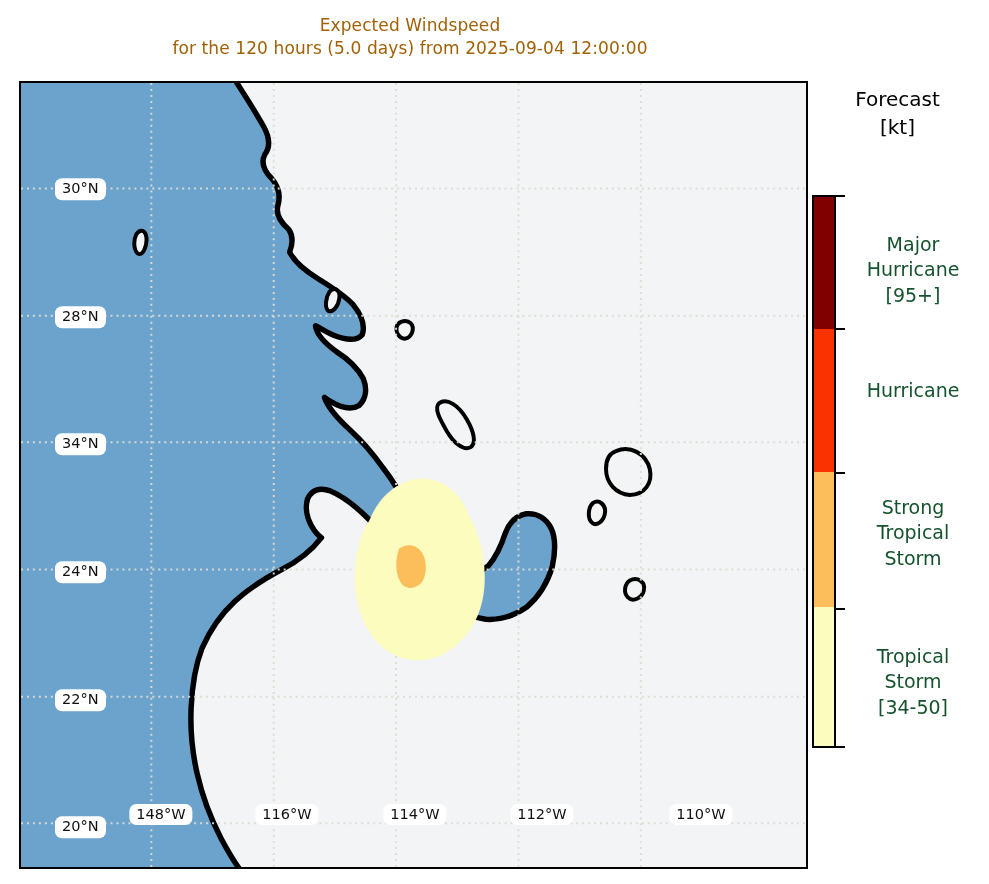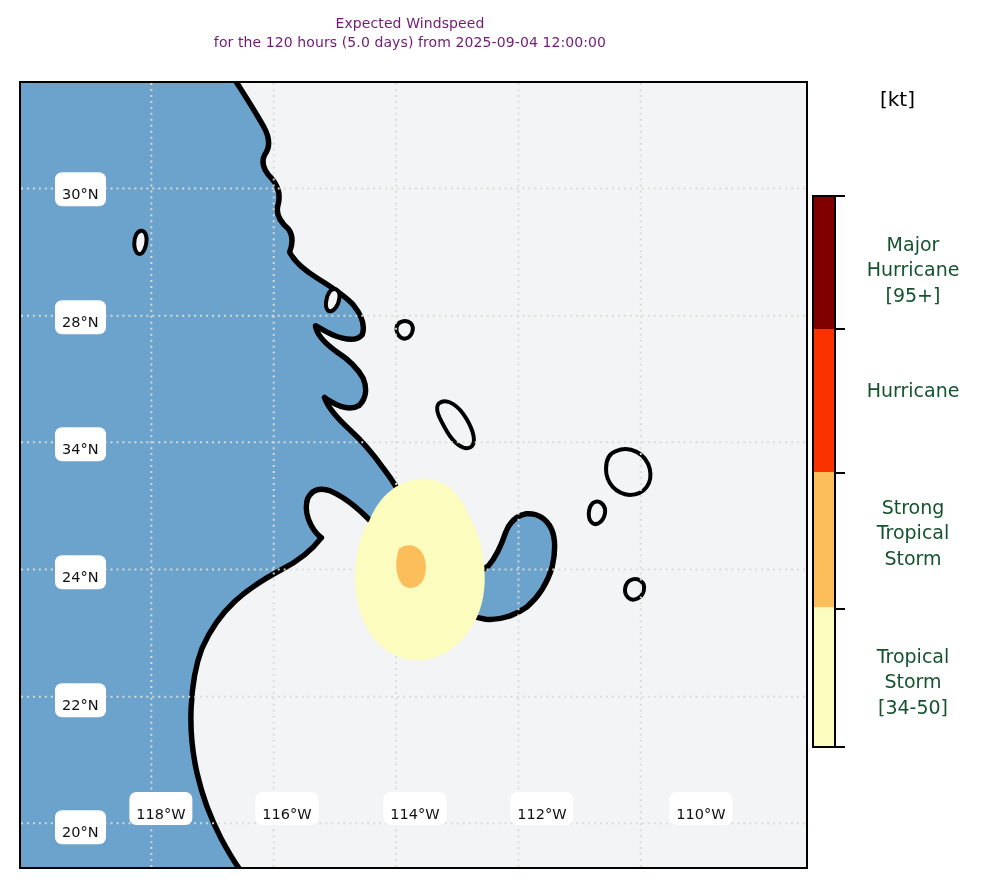--- a/index.html
+++ b/index.html
@@ -15,22 +15,22 @@
     overflow: hidden;
   }
 
   
   #title-block {
     position: absolute;
     left: 0;
     top: 14px;
     width: 820px;
     text-align: center;
-    font-size: 14px;
-    color: #701a75;
+    font-size: 17px;
+    color: #a16207;
     line-height: 1.33;
     letter-spacing: 0.1px;
   }
   #title-line1, #title-line2 { display: block; white-space: nowrap; }
 
   
   #map-frame {
     position: absolute;
     left: 19px;
     top: 81px;
@@ -46,21 +46,21 @@
     left: 0; top: 0;
     width: 100%; height: 100%;
   }
 
   
   .grid-label {
     position: absolute;
     background: #ffffff;
     color: #111;
     font-size: 14.5px;
-    padding: 15px 7px 4px 7px;
+    padding: 3px 7px 4px 7px;
     border-radius: 7px;
     white-space: nowrap;
     line-height: 1;
   }
   .lat-label { left: 34px; transform: translateY(-50%); }
   .lon-label { bottom: 42px; transform: translateX(-50%); }
 
   
   #cbar-title {
     position: absolute;
@@ -255,28 +255,29 @@
     </svg>
   </div>
 
   <div class="grid-label lat-label" style="top:106px">30°N</div>
   <div class="grid-label lat-label" style="top:234px">28°N</div>
   <div class="grid-label lat-label" style="top:361px">34°N</div>
   <div class="grid-label lat-label" style="top:489px">24°N</div>
   <div class="grid-label lat-label" style="top:617px">22°N</div>
   <div class="grid-label lat-label" style="top:744px">20°N</div>
 
-  <div class="grid-label lon-label" style="left:140px">118°W</div>
+  <div class="grid-label lon-label" style="left:140px">148°W</div>
   <div class="grid-label lon-label" style="left:266px">116°W</div>
   <div class="grid-label lon-label" style="left:394px">114°W</div>
   <div class="grid-label lon-label" style="left:521px">112°W</div>
   <div class="grid-label lon-label" style="left:680px">110°W</div>
 </div>
 
 <div id="cbar-title">
+  <span>Forecast</span>
   <span>[kt]</span>
 </div>
 
 <div id="colorbar">
   <div class="cbar-seg" id="seg-major" style="height: 24.1%; background: rgb(128, 0, 0);"></div>
   <div class="cbar-seg" id="seg-hurr" style="height: 26%; background: rgb(250, 50, 0);"></div>
   <div class="cbar-seg" id="seg-sts" style="height: 24.6%; background: rgb(251, 190, 90);"></div>
   <div class="cbar-seg" id="seg-ts" style="height: 25.3%; background: rgb(252, 252, 190);"></div>
 </div>
 

